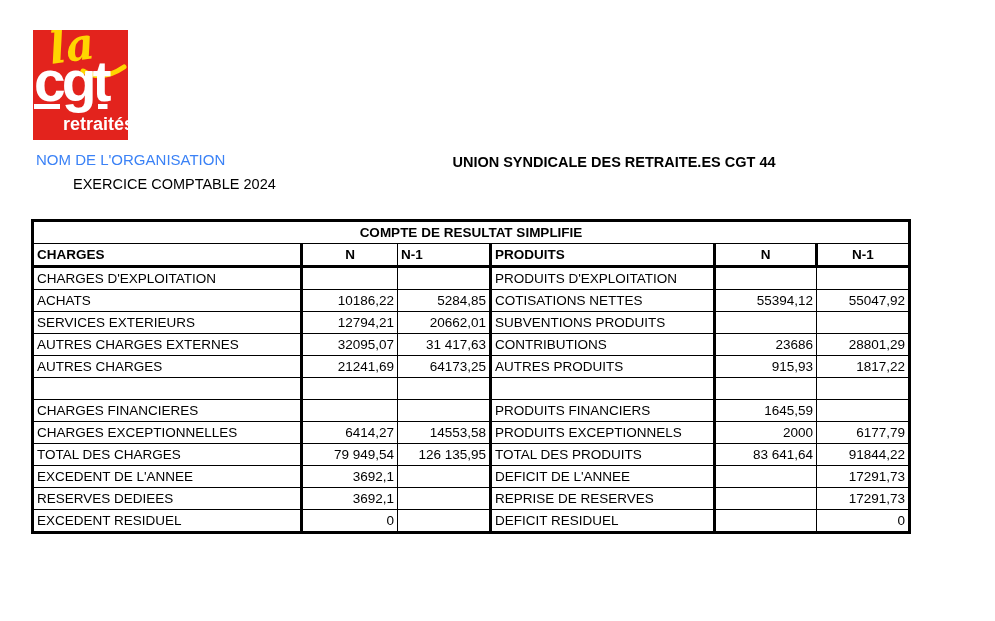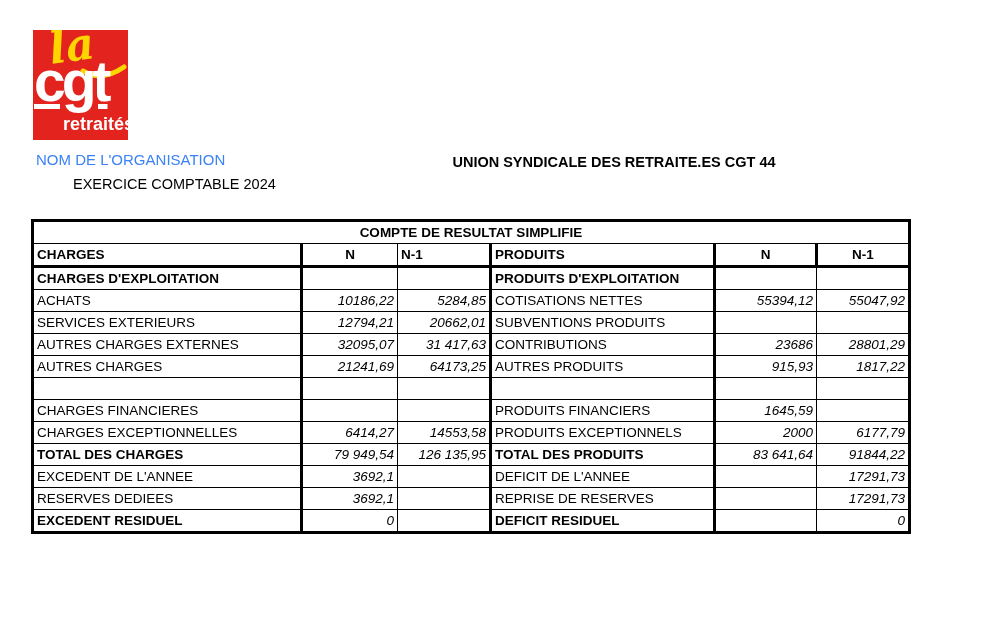--- a/index.html
+++ b/index.html
@@ -38,22 +38,22 @@
   }
   td.title-cell{
     text-align:center;font-weight:bold;font-size:14px;
     border:3px solid #000;height:20px;
   }
   tr.hdr td{font-weight:bold;border-bottom:3px solid #000;}
   tr.hdr td.hn{text-align:center;}
   tr.hdr td.hn1l{text-align:left;}
   tr.hdr td.c4{border-right-width:3px;}
   td.lbl{text-align:left;}
-  td.val{text-align:right;padding-right:4px;font-style:italic;}
-  td.bold{font-weight:bold;}
+  td.val{text-align:right;padding-right:4px;}
+  td.bold{font-weight:normal;}
   td.c0{border-right:3px solid #000;}
   td.c1{border-right:1px solid #000;}
   td.c2{border-right:3px solid #000;}
   td.c3{border-right:3px solid #000;}
   td.c4{border-right:1px solid #000;}
   td.tb{border-bottom:3px solid #000;}
 </style>
 </head>
 <body>
 

